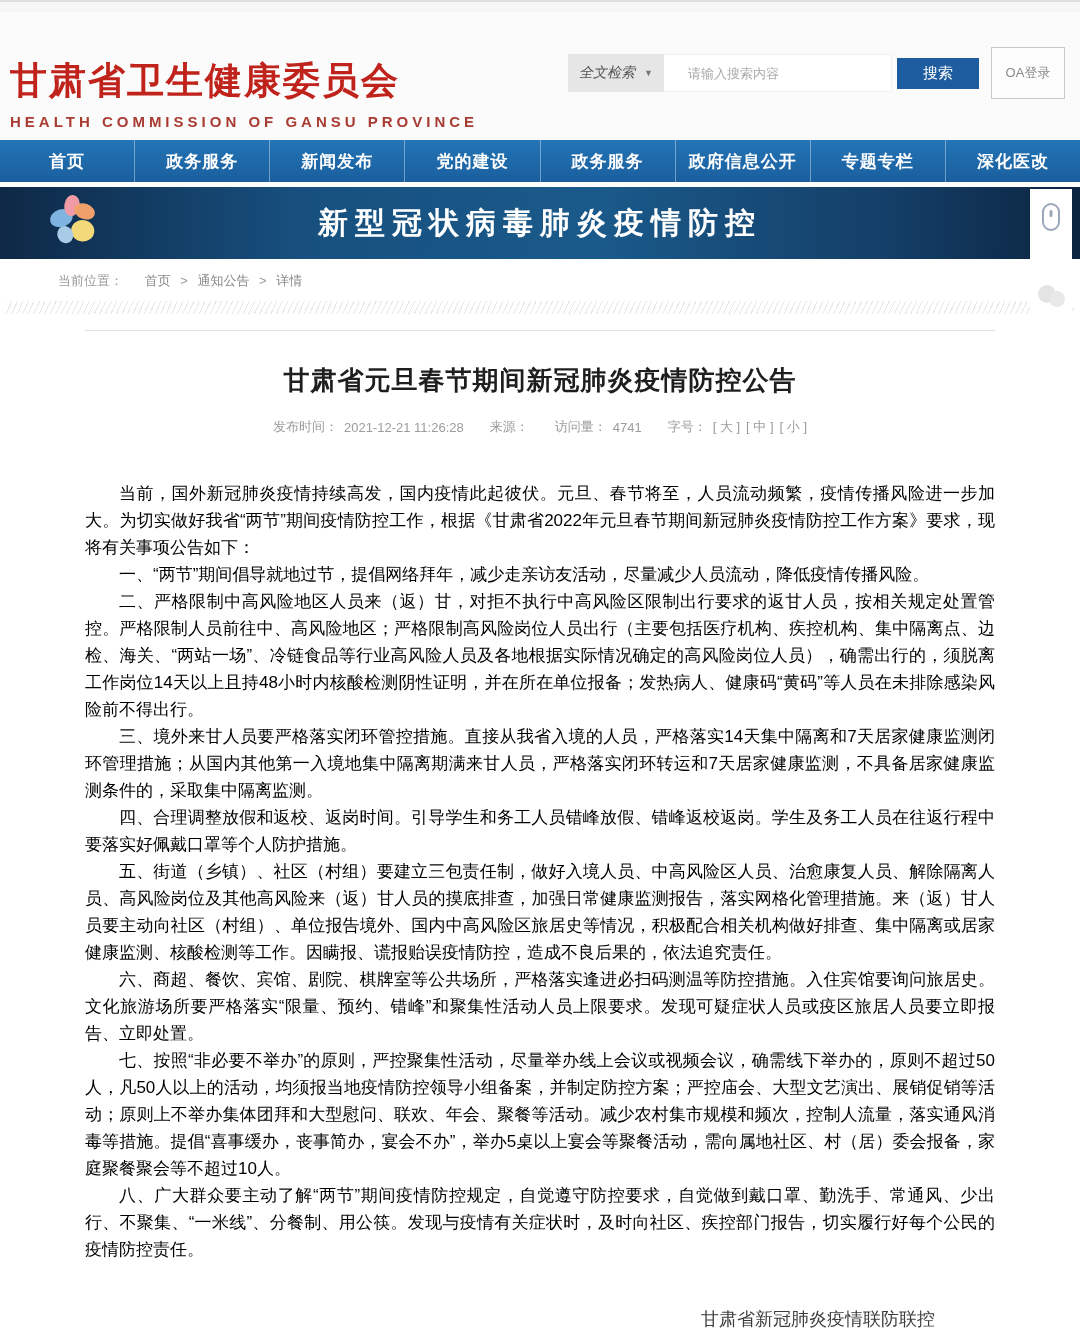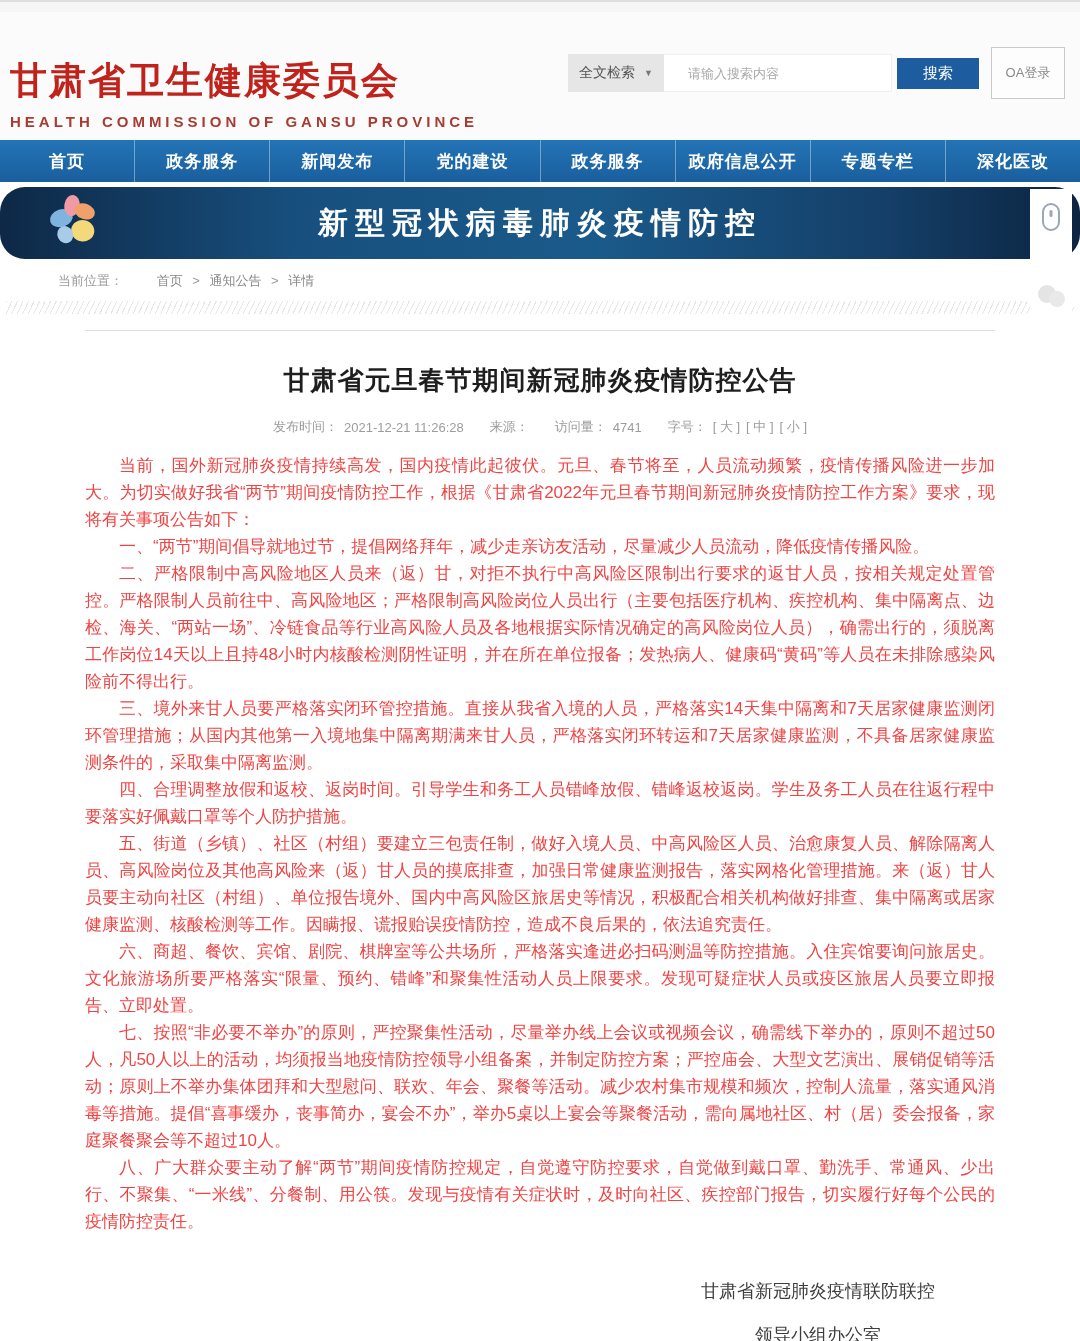--- a/index.html
+++ b/index.html
@@ -11,68 +11,68 @@
   
   .top-strip { height:12px; background:#f6f6f6; box-shadow: inset 0 2px 0 #dedede; }
 
   
   .header { height:128px; background:#fbfbfb; position:relative; }
   .logo { position:absolute; left:10px; top:44px; }
   .logo-cn { font-size:37px; font-weight:bold; color:#c0231c; letter-spacing:2px; }
   .logo-en { font-size:15px; font-weight:bold; color:#a83c32; letter-spacing:4px; margin-top:7px; }
   .search-bar { position:absolute; right:15px; top:42px; display:flex; align-items:center; height:38px; }
   .search-scope { width:96px; height:38px; background:#e6e6e6; color:#555; font-size:14px;
-    display:flex; align-items:center; justify-content:center; gap:9px; cursor:pointer; }
+    display:flex; align-items:center; justify-content:center; gap:9px; cursor:pointer;font-style:italic; }
   .search-scope .caret { font-size:9px; color:#777; }
   .search-input { width:228px; height:38px; border:1px solid #f0f0f0; border-left:none; background:#fff;
     padding:0 24px; font-size:13px; color:#333; outline:none; font-family:inherit; }
   .search-input::placeholder { color:#a9a9a9; }
   .search-btn { width:82px; height:31px; background:#1d5c9e; border:none; color:#fff; font-size:15px;
     margin-left:5px; cursor:pointer; font-family:inherit; }
   .oa-btn { width:74px; height:52px; background:#fdfdfd; border:1px solid #c9c9c9; color:#8a8a8a;
     font-size:13px; margin-left:12px; cursor:pointer; font-family:inherit; }
 
   
   .nav { height:42px; display:flex; background:linear-gradient(#2374b6,#1a5f9e); }
   .nav-item { flex:1; display:flex; align-items:center; justify-content:center; color:#fff;
     font-size:17px; font-weight:bold; letter-spacing:1px; cursor:pointer;
     border-left:1px solid rgba(255,255,255,.38); }
   .nav-item:first-child { border-left:none; }
 
   
   .banner { height:72px; margin-top:5px; position:relative;
-    background:linear-gradient(90deg,#0e2846 0%,#17507f 28%,#1a5a8a 55%,#143f68 82%,#0c2440 100%);border-radius:25px; }
+    background:linear-gradient(90deg,#0e2846 0%,#17507f 28%,#1a5a8a 55%,#143f68 82%,#0c2440 100%); }
   .banner-title { line-height:72px; text-align:center; color:#fff; font-size:30px; font-weight:bold;
     letter-spacing:7px; }
   .banner-logo { position:absolute; left:42px; top:5px; width:62px; height:62px; }
   .side-rail { position:absolute; right:8px; top:2px; width:42px; height:146px; background:#ffffff;
     display:flex; flex-direction:column; align-items:center; padding-top:14px; z-index:3; }
   .mouse-icon { width:18px; height:28px; border:2px solid #9aa7b8; border-radius:9px; position:relative; cursor:pointer; }
   .mouse-icon::after { content:""; position:absolute; left:50%; top:5px; transform:translateX(-50%);
     width:3px; height:7px; background:#9aa7b8; border-radius:2px; }
   .chat-icon { margin-top:52px; opacity:.45; cursor:pointer; }
 
   
   .breadcrumb { padding:13px 0 9px 58px; font-size:13px; color:#9b9b9b; }
   .breadcrumb a { color:#8a8a8a; text-decoration:none; cursor:pointer; }
   .breadcrumb .sep { margin:0 6px; color:#9b9b9b; }
-  .breadcrumb .bc-label { margin-right:30px; }
+  .breadcrumb .bc-label { margin-right:18px; }
 
   
   .hatch { height:13px; margin:2px 6px 0;
     background:repeating-linear-gradient(115deg,#e7e7e7 0 1px,transparent 1px 5px); }
 
   
   .card { margin:16px 85px 0; border-top:1px solid #e6dddd; padding:32px 0 40px; }
   .article-title { text-align:center; font-size:26px; font-weight:bold; color:#1e1e1e; letter-spacing:1px; }
   .meta { margin-top:20px; display:flex; justify-content:center; align-items:center; gap:6px;
     font-size:13px; color:#9c9c9c; }
   .meta .gap { width:14px; }
   .meta .size-btn { cursor:pointer; color:#9c9c9c; }
-  .article-body { margin-top:16px; font-size:17px; line-height:27px; color:#ef4444; }
+  .article-body { margin-top:44px; font-size:17px; line-height:27px; color:#000000; }
   .article-body p { text-indent:2em; text-align:justify; margin:0; }
   .signature { margin-top:34px; text-align:right; padding-right:60px; }
   .signature .sig-inner { display:inline-block; text-align:center; font-size:18px; line-height:44px; color:#3d3d3d; }
 </style>
 </head>
 <body>
 
 <div class="top-strip"></div>
 
 <div class="header">

